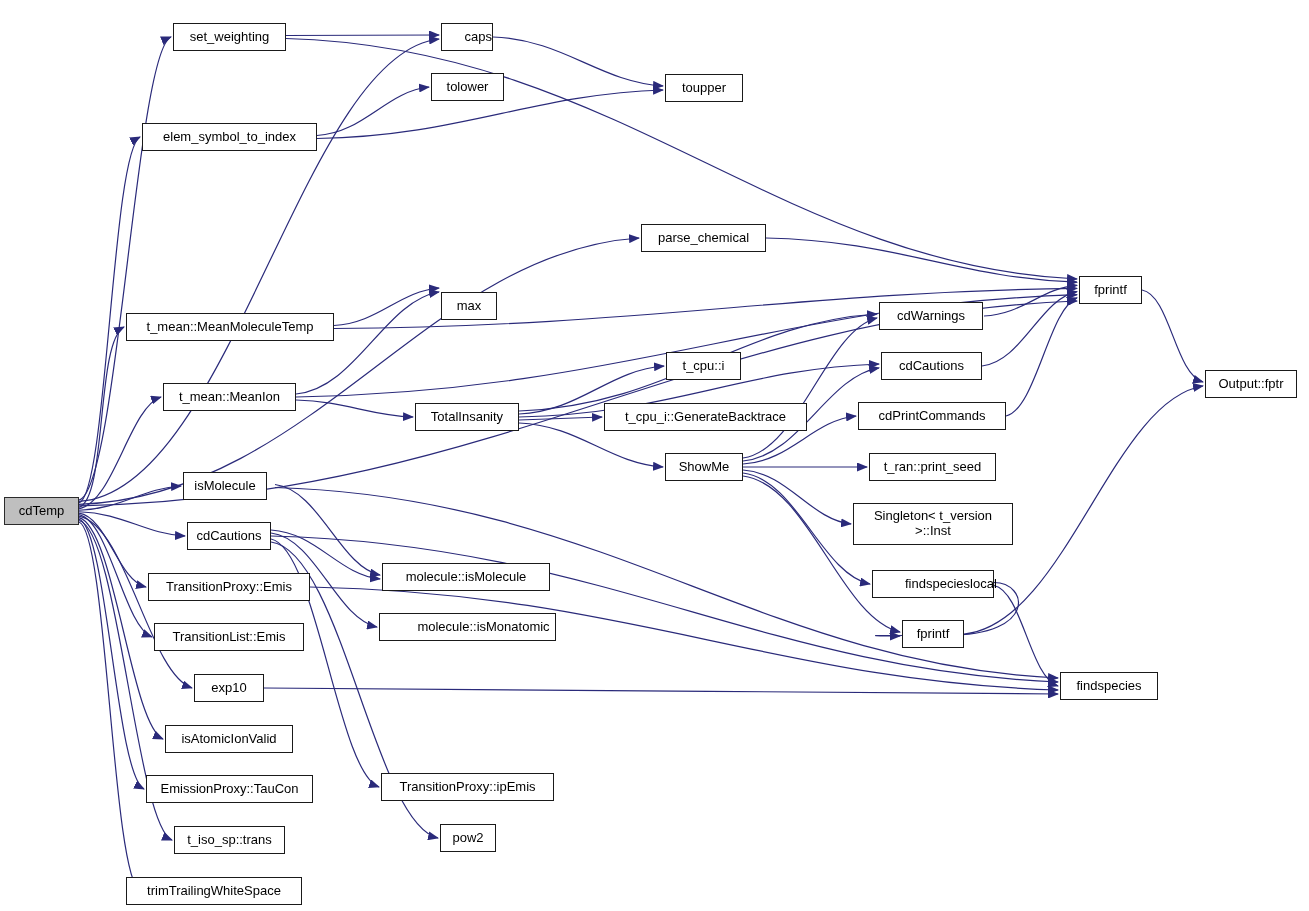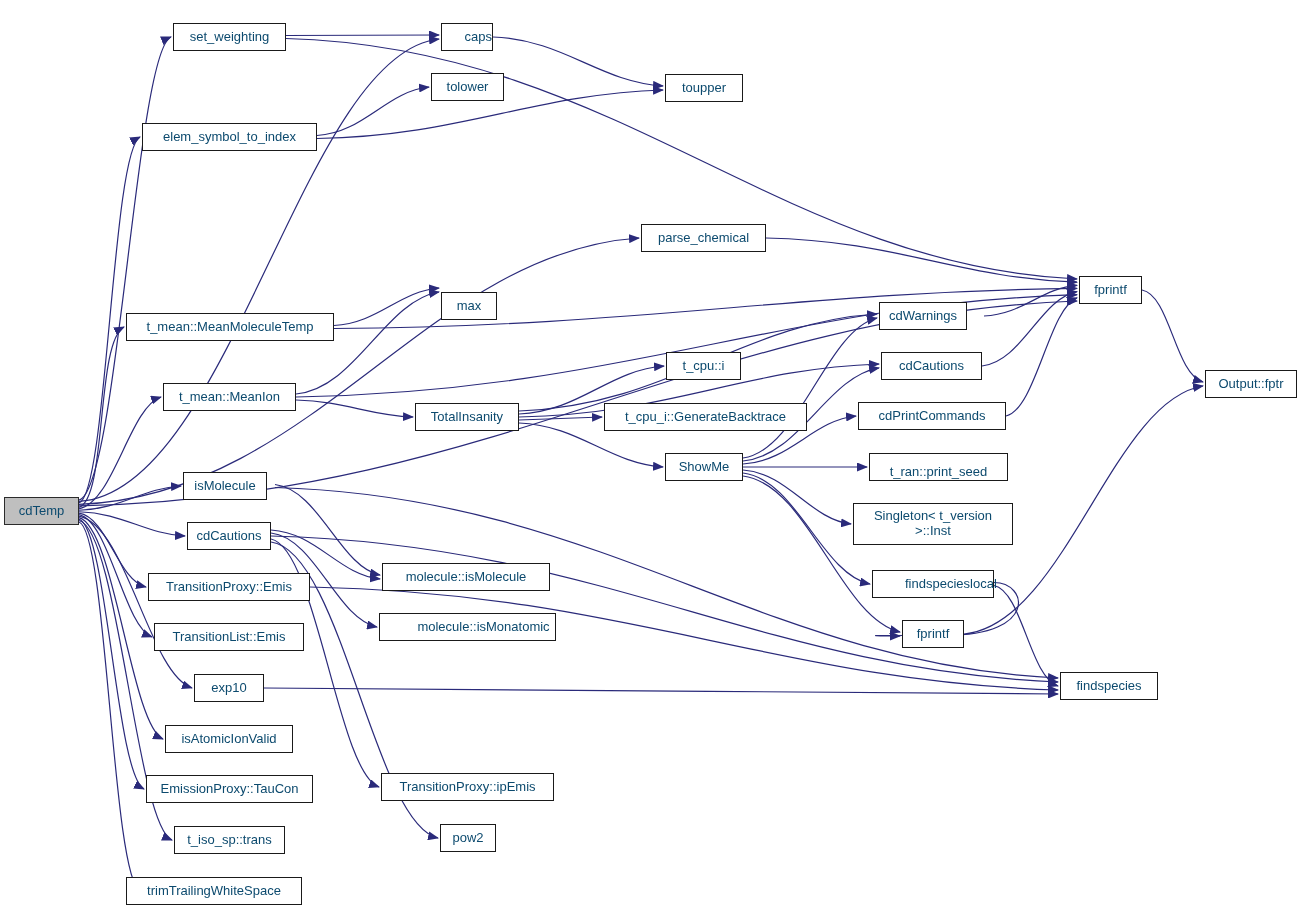--- a/index.html
+++ b/index.html
@@ -2,21 +2,21 @@
 <html><head>
 <meta charset="utf-8">
 <title>cdTemp call graph</title>
 <style>
   html,body{margin:0;padding:0;background:#ffffff;}
   body{font-family:"Liberation Sans","DejaVu Sans",sans-serif;}
   #graph-root{position:relative;width:1309px;height:911px;background:#ffffff;overflow:hidden;}
   svg#edges{position:absolute;left:0;top:0;width:1309px;height:911px;}
   .node{position:absolute;box-sizing:border-box;border:1px solid #1a1a1a;background:#ffffff;
         display:flex;align-items:center;justify-content:center;text-align:center;
-        color:#0c4a6e;white-space:pre-line;line-height:1.12;letter-spacing:0;}
+        color:#000000;white-space:pre-line;line-height:1.12;letter-spacing:0;}
   .node.current{background:#bfbfbf;border-color:#2b2b2b;}
   .node .lbl{display:block;width:100%;}
 </style>
 </head>
 <body>
 
 <div id="graph-root">
   <svg id="edges" viewBox="0 0 1309 911">
     <defs>
       <marker id="ah" markerWidth="11" markerHeight="9" refX="10" refY="4.5" orient="auto" markerUnits="userSpaceOnUse">
@@ -85,30 +85,30 @@
       <div class="node current" style="left: 4px; top: 497px; width: 75px; height: 28px; font-size: 13px;"><span class="lbl">cdTemp</span></div>
       <div class="node" style="left: 173px; top: 23px; width: 113px; height: 28px; font-size: 13px;"><span class="lbl">set_weighting</span></div>
       <div class="node" style="left: 441px; top: 23px; width: 52px; height: 28px; font-size: 13px; text-align: right;"><span class="lbl">caps</span></div>
       <div class="node" style="left: 431px; top: 73px; width: 73px; height: 28px; font-size: 13px;"><span class="lbl">tolower</span></div>
       <div class="node" style="left: 665px; top: 74px; width: 78px; height: 28px; font-size: 13px;"><span class="lbl">toupper</span></div>
       <div class="node" style="left: 142px; top: 123px; width: 175px; height: 28px; font-size: 13px;"><span class="lbl">elem_symbol_to_index</span></div>
       <div class="node" style="left: 641px; top: 224px; width: 125px; height: 28px; font-size: 13px;"><span class="lbl">parse_chemical</span></div>
       <div class="node" style="left: 441px; top: 276px; width: 56px; height: 28px; font-size: 13px; margin-top: 16px;"><span class="lbl">max</span></div>
       <div class="node" style="left: 1079px; top: 276px; width: 63px; height: 28px; font-size: 13px;"><span class="lbl">fprintf</span></div>
       <div class="node" style="left: 126px; top: 313px; width: 208px; height: 28px; font-size: 13px;"><span class="lbl">t_mean::MeanMoleculeTemp</span></div>
-      <div class="node" style="left: 879px; top: 302px; width: 88px; height: 28px; font-size: 13px;"><span class="lbl">cdWarnings</span></div>
+      <div class="node" style="left: 879px; top: 302px; width: 104px; height: 28px; font-size: 13px;"><span class="lbl">cdWarnings</span></div>
       <div class="node" style="left: 881px; top: 352px; width: 101px; height: 28px; font-size: 13px;"><span class="lbl">cdCautions</span></div>
       <div class="node" style="left: 666px; top: 352px; width: 75px; height: 28px; font-size: 13px;"><span class="lbl">t_cpu::i</span></div>
       <div class="node" style="left: 1205px; top: 370px; width: 92px; height: 28px; font-size: 13px;"><span class="lbl">Output::fptr</span></div>
       <div class="node" style="left: 858px; top: 402px; width: 148px; height: 28px; font-size: 13px;"><span class="lbl">cdPrintCommands</span></div>
       <div class="node" style="left: 163px; top: 383px; width: 133px; height: 28px; font-size: 13px;"><span class="lbl">t_mean::MeanIon</span></div>
       <div class="node" style="left: 415px; top: 403px; width: 104px; height: 28px; font-size: 13px;"><span class="lbl">TotalInsanity</span></div>
       <div class="node" style="left: 604px; top: 403px; width: 203px; height: 28px; font-size: 13px;"><span class="lbl">t_cpu_i::GenerateBacktrace</span></div>
       <div class="node" style="left: 665px; top: 453px; width: 78px; height: 28px; font-size: 13px;"><span class="lbl">ShowMe</span></div>
-      <div class="node" style="left: 869px; top: 453px; width: 139px; height: 28px; font-size: 13px; align-items: flex-end;"><span class="lbl">t_ran::print_seed</span></div>
+      <div class="node" style="left: 869px; top: 453px; width: 127px; height: 28px; font-size: 13px;"><span class="lbl">t_ran::print_seed</span></div>
       <div class="node" style="left: 183px; top: 472px; width: 84px; height: 28px; font-size: 13px;"><span class="lbl">isMolecule</span></div>
       <div class="node" style="left: 853px; top: 503px; width: 160px; height: 42px; font-size: 13px;"><span class="lbl">Singleton&lt; t_version
 &gt;::Inst</span></div>
       <div class="node" style="left: 187px; top: 522px; width: 84px; height: 28px; font-size: 13px;"><span class="lbl">cdCautions</span></div>
       <div class="node" style="left: 872px; top: 570px; width: 122px; height: 28px; font-size: 13px; padding-left: 32px;"><span class="lbl">findspecieslocal</span></div>
       <div class="node" style="left: 148px; top: 573px; width: 162px; height: 28px; font-size: 13px;"><span class="lbl">TransitionProxy::Emis</span></div>
       <div class="node" style="left: 382px; top: 563px; width: 168px; height: 28px; font-size: 13px;"><span class="lbl">molecule::isMolecule</span></div>
       <div class="node" style="left: 154px; top: 623px; width: 150px; height: 28px; font-size: 13px;"><span class="lbl">TransitionList::Emis</span></div>
       <div class="node" style="left: 902px; top: 620px; width: 62px; height: 28px; font-size: 13px;"><span class="lbl">fprintf</span></div>
       <div class="node" style="left: 379px; top: 613px; width: 177px; height: 28px; font-size: 13px; padding-left: 32px;"><span class="lbl">molecule::isMonatomic</span></div>

